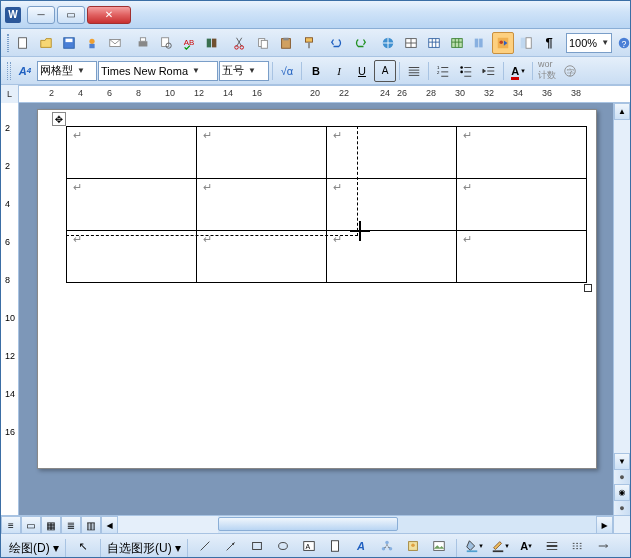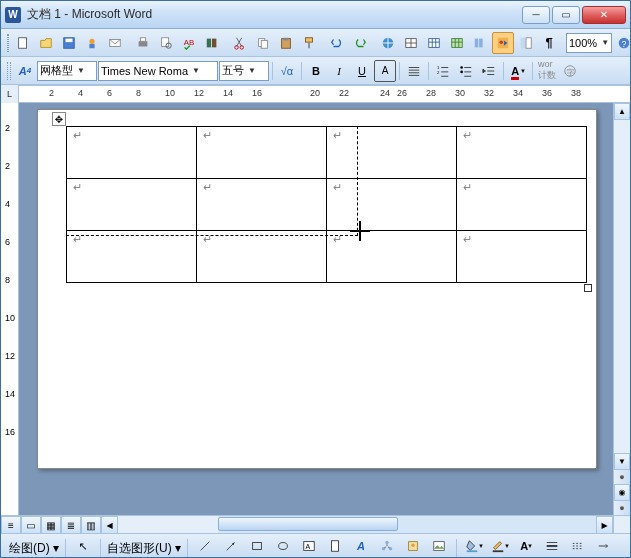--- a/index.html
+++ b/index.html
@@ -58,21 +58,20 @@
 .watermark .l1 .c2{color:#06c;}
 .watermark .l2{color:#c00;font-size:11px;}
 </style>
 </head>
 <body>
 
 <div class="window">
 
   <div class="titlebar">
     <div class="appicon">W</div>
-    <div class="title">文档 1 - Microsoft Word</div>
     <div class="winbtns">
       <div class="winbtn">─</div>
       <div class="winbtn">▭</div>
       <div class="winbtn close">✕</div>
     </div>
   </div>
 
 
   <div class="toolbar">
     <div class="tgrip"></div>

